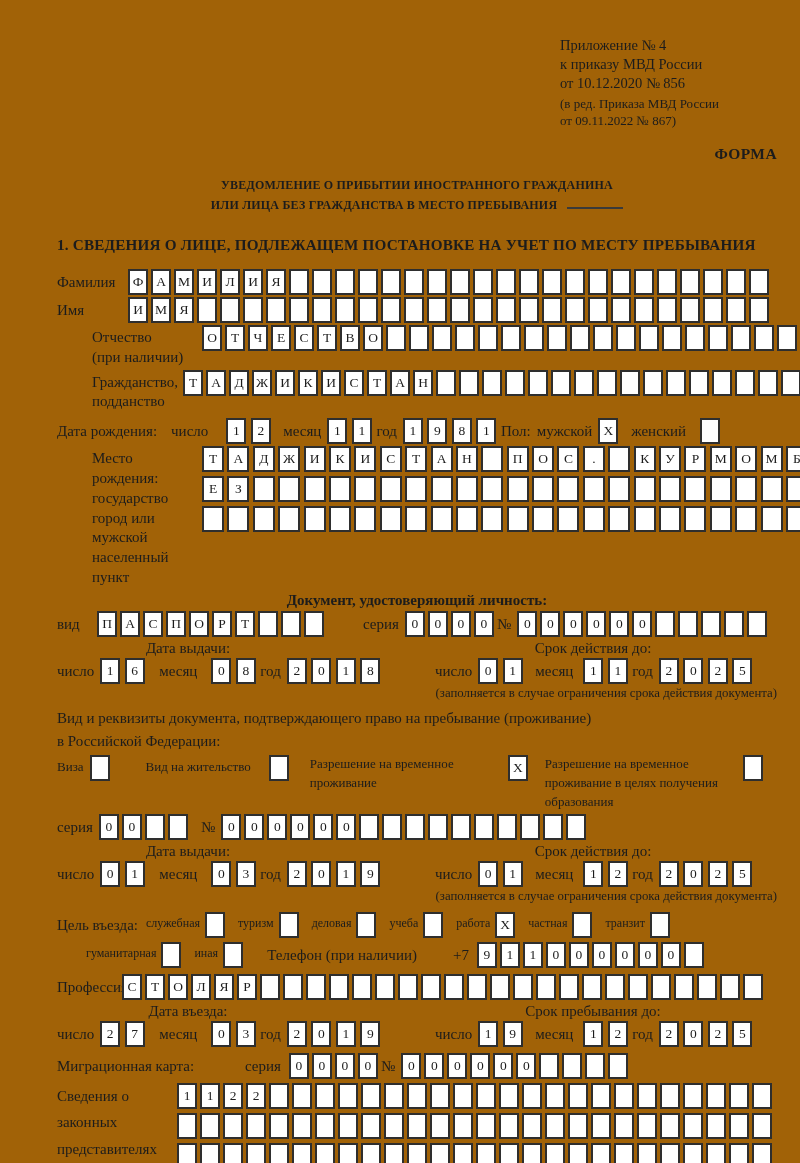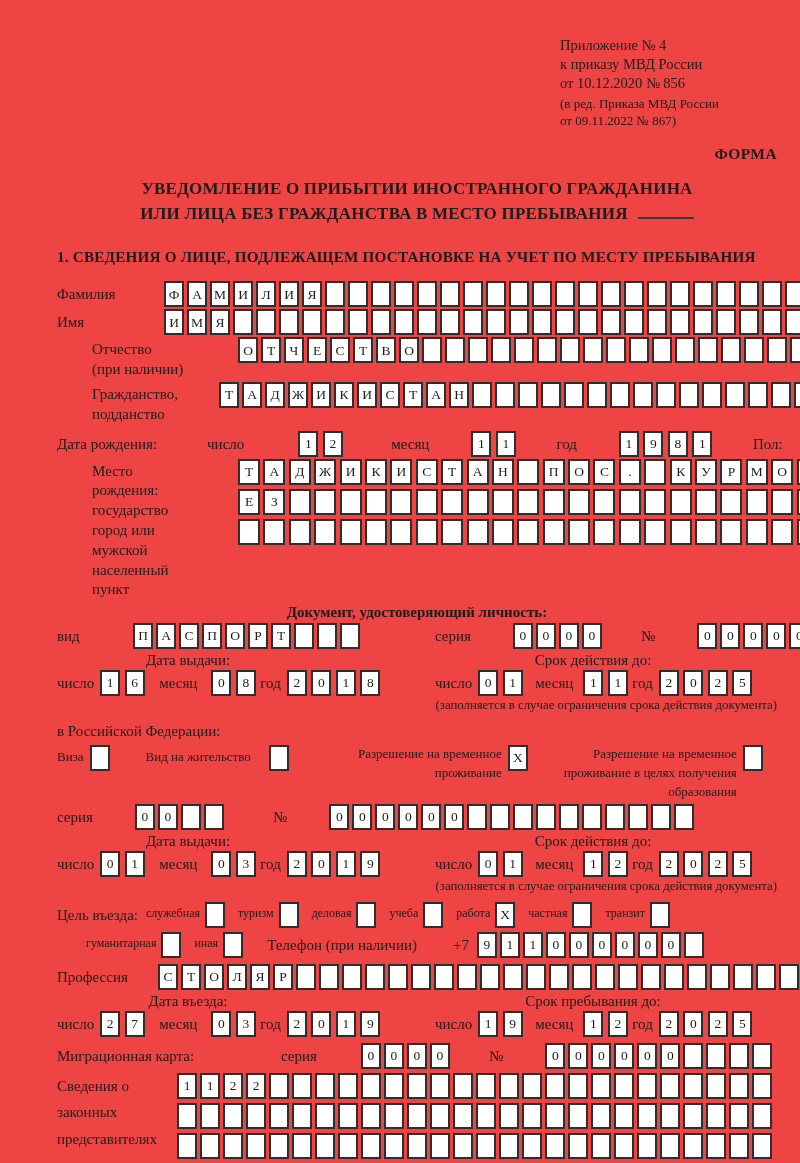--- a/index.html
+++ b/index.html
@@ -2,34 +2,34 @@
 <html lang="ru"><head>
 <meta charset="utf-8">
 <style>
   * { margin:0; padding:0; box-sizing:border-box; }
   html,body { background:#ffffff; }
   body {
     width:800px; height:1163px;
     font-family:"Liberation Serif","DejaVu Serif",serif;
     color:#1c1c1c;
   }
-  .page { position:relative; width:800px; height:1163px; padding:36px 23px 6px 57px; overflow:hidden; background:#ef4444; }
+  .page { position:relative; width:800px; height:1163px; padding:36px 23px 6px 57px; overflow:hidden; background:#a16207; }
 
   
   .hdr { margin-left:503px; font-size:14.5px; line-height:1.32; }
   .hdr .rev { font-size:13px; margin-top:3px; line-height:1.3; }
   .forma { text-align:right; font-weight:bold; font-size:15.5px; margin-top:15px; letter-spacing:.4px; }
 
-  .title { text-align:center; font-weight:bold; font-size:17px; line-height:1.45; margin-top:14px; letter-spacing:.2px; }
+  .title { text-align:center; font-weight:bold; font-size:12px; line-height:1.45; margin-top:14px; letter-spacing:.2px; }
   .title .blank { display:inline-block; width:56px; border-bottom:2.2px solid #3a3a3a; height:14px; margin-left:10px; }
 
   .sect { font-weight:bold; font-size:15.2px; margin-top:22px; letter-spacing:.2px; white-space:nowrap; }
 
   
-  .row { display:flex; align-items:flex-start; margin-top:2px;gap:36px; }
+  .row { display:flex; align-items:flex-start; margin-top:2px; }
   .t { font-size:15px; line-height:1.25; padding-top:4px; flex:none; }
   .lblcol { font-size:15px; line-height:1.32; flex:none; padding-top:3px;margin-left:35px; }
   .boxes { display:flex; flex:none; flex-wrap:nowrap; }
   .box {
     flex:none; width:20px; height:26px;
     border:2px solid #2e2e2e; background:#fff;
     margin-right:3px;
     display:flex; align-items:center; justify-content:center;
     font-size:13.5px; line-height:1;
   }
@@ -52,21 +52,21 @@
   .subhead { text-align:center; font-size:15px; }
   .subhead-l { padding-right:90px; }
   .dateline { display:flex; align-items:flex-start; margin-top:1px; }
   .col-r .dateline { padding-left:26px; }
   .note { font-size:12.8px; text-align:right; margin-top:2px; line-height:1.2; }
 
   .intro { font-size:15px; line-height:1.5; margin-top:6px; }
 
   .optrow { display:flex; align-items:flex-start; margin-top:3px; }
   .olabel { font-size:13px; line-height:1.45; }
-  .ocenter { text-align:right; width:192px; }
+  .ocenter { text-align:left; width:192px; }
 
   .goalrow { display:flex; align-items:flex-start; }
   .pair { display:flex; align-items:flex-start; margin-right:13px; }
   .pair:last-child { margin-right:0; }
   .pair .plab { font-size:12px; padding-top:4px; margin-right:5px; flex:none; }
   .pair .box { margin-right:0; }
 
   .repwrap { display:flex; margin-top:4px; }
   .replabels { width:120px; flex:none; font-size:15px; line-height:26.5px; }
 </style>
@@ -429,20 +429,21 @@
             <span class="box">0</span>
             <span class="box">2</span>
             <span class="box">5</span>
           </span>
       </div>
       <div class="note">(заполняется в случае ограничения срока действия документа)</div>
     </div>
   </div>
 
   <div class="intro">
+    <div>Вид и реквизиты документа, подтверждающего право на пребывание (проживание)</div>
     <div>в Российской Федерации:</div>
   </div>
 
   <div class="optrow">
     <span class="olabel" style="padding-top:3px;">Виза</span>
     <span class="box ml6"></span>
     <span class="olabel ml24" style="padding-top:3px;margin-left:33px;">Вид на жительство</span>
     <span class="box ml18"></span>
     <span class="olabel ocenter ml18">Разрешение на временное проживание</span>
     <span class="box ml6">X</span>

